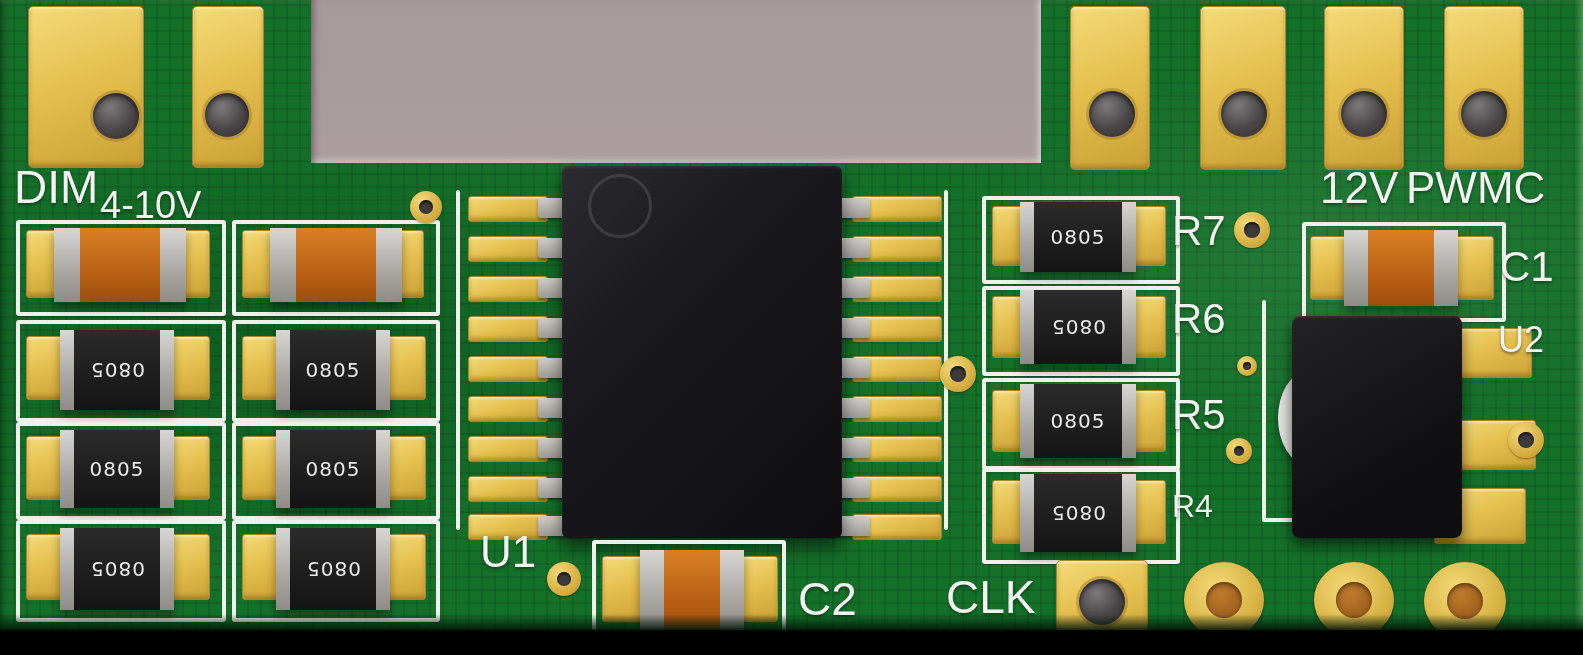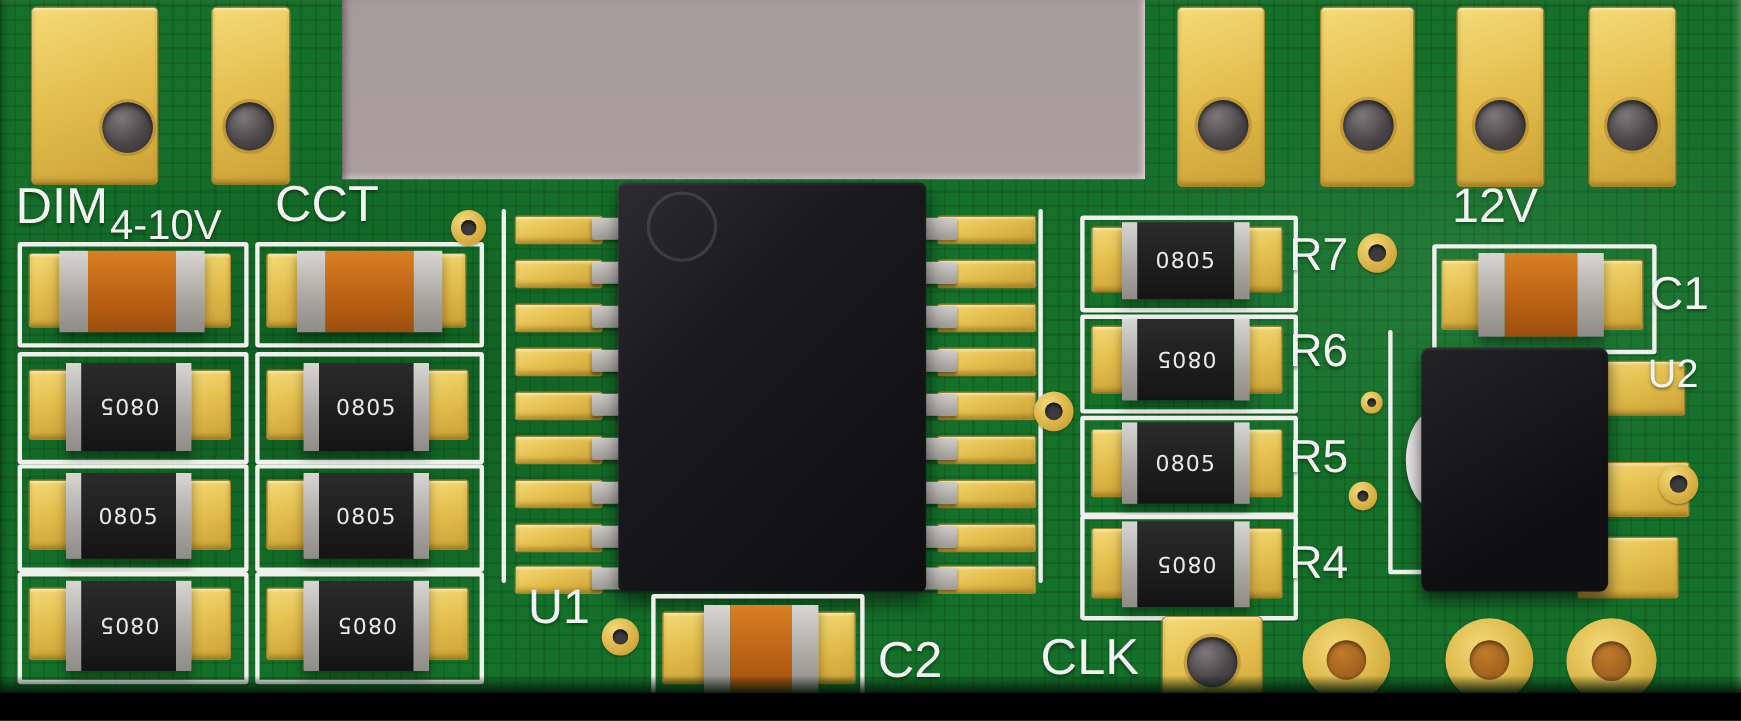--- a/index.html
+++ b/index.html
@@ -80,22 +80,22 @@
     </div>
     <div class="pad th" style="left:1324px;top:6px;width:78px;height:162px">
       <span class="hole" style="left:16px;top:84px"></span>
     </div>
     <div class="pad th" style="left:1444px;top:6px;width:78px;height:162px">
       <span class="hole" style="left:16px;top:84px"></span>
     </div>
 
     <div class="lbl" style="left:14px;top:164px;font-size:46px">DIM</div>
     <div class="lbl" style="left:100px;top:186px;font-size:38px">4-10V</div>
-    <div class="lbl" style="left:250px;top:162px;font-size:46px">CCT</div>
     <div class="lbl" style="left:1320px;top:166px;font-size:44px">12V</div>
+    <div class="lbl" style="left:1406px;top:166px;font-size:44px">PWMC</div>
 
     <div class="silk" style="left:16px;top:220px;width:202px;height:88px"></div>
     <div class="pad" style="left:26px;top:230px;width:42px;height:66px"></div>
     <div class="pad" style="left:166px;top:230px;width:42px;height:66px"></div>
     <div class="cmp capacitor" style="left:54px;top:228px;width:132px;height:74px">
       <span class="term"></span>
       <span class="body-orange"></span>
       <span class="term"></span>
     </div>
 
@@ -281,21 +281,21 @@
     <div class="silk" style="left:982px;top:468px;width:190px;height:88px"></div>
     <div class="pad" style="left:992px;top:480px;width:38px;height:62px"></div>
     <div class="pad" style="left:1126px;top:480px;width:38px;height:62px"></div>
     <div class="cmp resistor" style="left:1020px;top:474px;width:116px;height:78px">
       <span class="term"></span>
       <span class="body-black">
           <span class="mark flip">0805</span>
         </span>
       <span class="term"></span>
     </div>
-    <div class="lbl" style="left:1172px;top:490px;font-size:42px">R4</div>
+    <div class="lbl" style="left:1172px;top:490px;font-size:32px">R4</div>
 
     <div class="via" style="left:1234px;top:212px;width:36px;height:36px">
         <span class="vhole" style="width:16px;height:16px"></span>
       </div>
     <div class="silk" style="left:1302px;top:222px;width:196px;height:92px"></div>
     <div class="pad" style="left:1310px;top:236px;width:40px;height:62px"></div>
     <div class="pad" style="left:1452px;top:236px;width:40px;height:62px"></div>
     <div class="cmp capacitor" style="left:1344px;top:230px;width:114px;height:76px">
       <span class="term" style="width:24px"></span>
       <span class="body-orange"></span>

